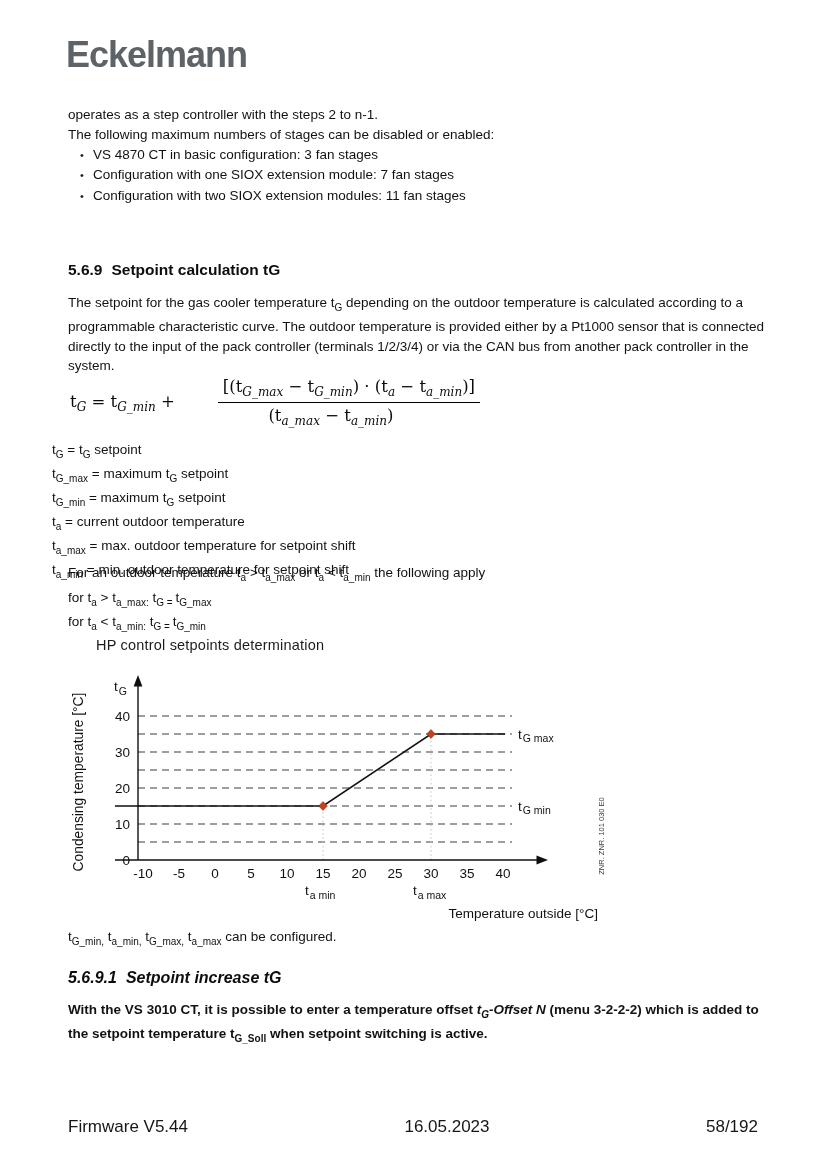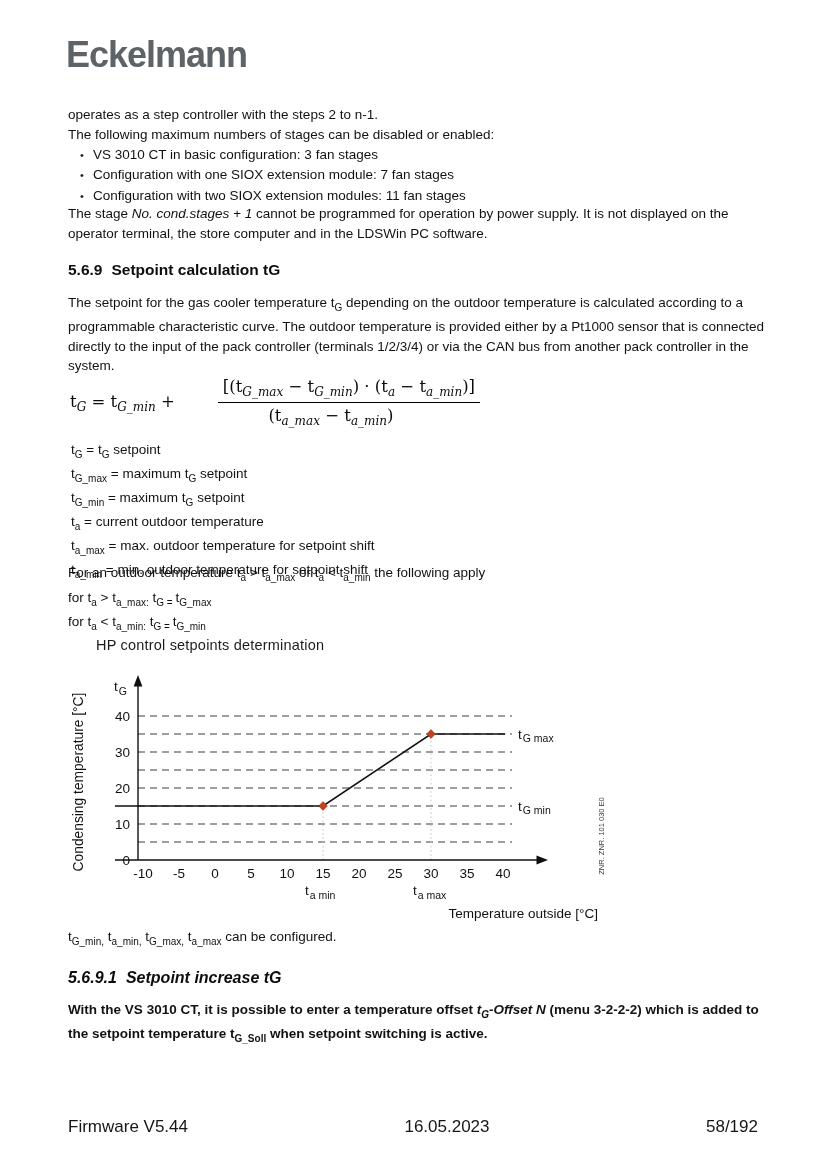--- a/index.html
+++ b/index.html
@@ -27,21 +27,21 @@
   .it{font-style:italic;}
   .formula{
     left:70px;top:377px;display:flex;align-items:center;
     font-family:"DejaVu Serif",serif;font-size:16.5px;color:#0b0b0b;
   }
   .formula .sb{font-size:12px;vertical-align:-4px;}
   .formula .lhs{margin-right:7px;white-space:pre;}
   .frac{display:inline-flex;flex-direction:column;align-items:center;}
   .frac .num{padding:0 5px 3px 5px;border-bottom:1.4px solid #000;white-space:pre;margin-left:36px;}
   .frac .den{padding-top:3px;white-space:pre;}
-  .defs{left:71px;top:440px;}
+  .defs{left:52px;top:440px;}
   .defs .def-line{line-height:19.4px;}
   .conds{left:68px;top:563px;}
   .conds .cond-line{line-height:20px;}
   .fig-title{left:96px;top:637px;font-size:14.5px;color:#1c1c1c;letter-spacing:0.2px;}
   .chart-wrap{left:68px;top:658px;width:552px;height:252px;}
   .xlabel{left:68px;top:906px;width:530px;text-align:right;font-size:13.5px;color:#111;}
   .caption{left:68px;top:927px;width:700px;}
   .h2{left:68px;top:969px;font-size:16px;font-weight:700;color:#0d0d0d;font-style:italic;}
   .h2 .hnum{margin-right:9px;}
   .para4{left:68px;top:1000px;width:708px;font-weight:bold;}
@@ -59,33 +59,32 @@
   <div class="abs logo">Eckelmann</div>
 
   <div class="abs p1 body-text">
       <div class="intro-line">operates as a step controller with the steps 2 to n-1.</div>
       <div class="intro-line">The following maximum numbers of stages can be disabled or enabled:</div>
     </div>
 
   <div class="abs bullet-list body-text">
       <div class="bullet-line">
         <span class="dot">•</span>
-        <span>VS 3010 CT in basic configuration: 3 fan stages</span>
+        <span>VS 4870 CT in basic configuration: 3 fan stages</span>
       </div>
       <div class="bullet-line">
         <span class="dot">•</span>
         <span>Configuration with one SIOX extension module: 7 fan stages</span>
       </div>
       <div class="bullet-line">
         <span class="dot">•</span>
         <span>Configuration with two SIOX extension modules: 11 fan stages</span>
       </div>
     </div>
 
-  <div class="abs note body-text"><span>The stage </span><span class="it">No. cond.stages + 1</span><span> cannot be programmed for operation by power supply. It is not displayed on the operator terminal, the store computer and in the LDSWin PC software.</span></div>
 
   <div class="abs h1">
     <span class="hnum">5.6.9</span><span>Setpoint calculation tG</span>
   </div>
 
   <div class="abs para3 body-text"><span>The setpoint for the gas cooler temperature t</span><span class="sb">G</span><span> depending on the outdoor temperature is calculated according to a programmable characteristic curve. The outdoor temperature is provided either by a Pt1000 sensor that is connected directly to the input of the pack controller (terminals 1/2/3/4) or via the CAN bus from another pack controller in the system.</span></div>
 
   <div class="abs formula">
     <span class="lhs"><span>t</span><span class="sb it">G</span><span> = t</span><span class="sb it">G_min</span><span> +</span></span>
     <span class="frac">

